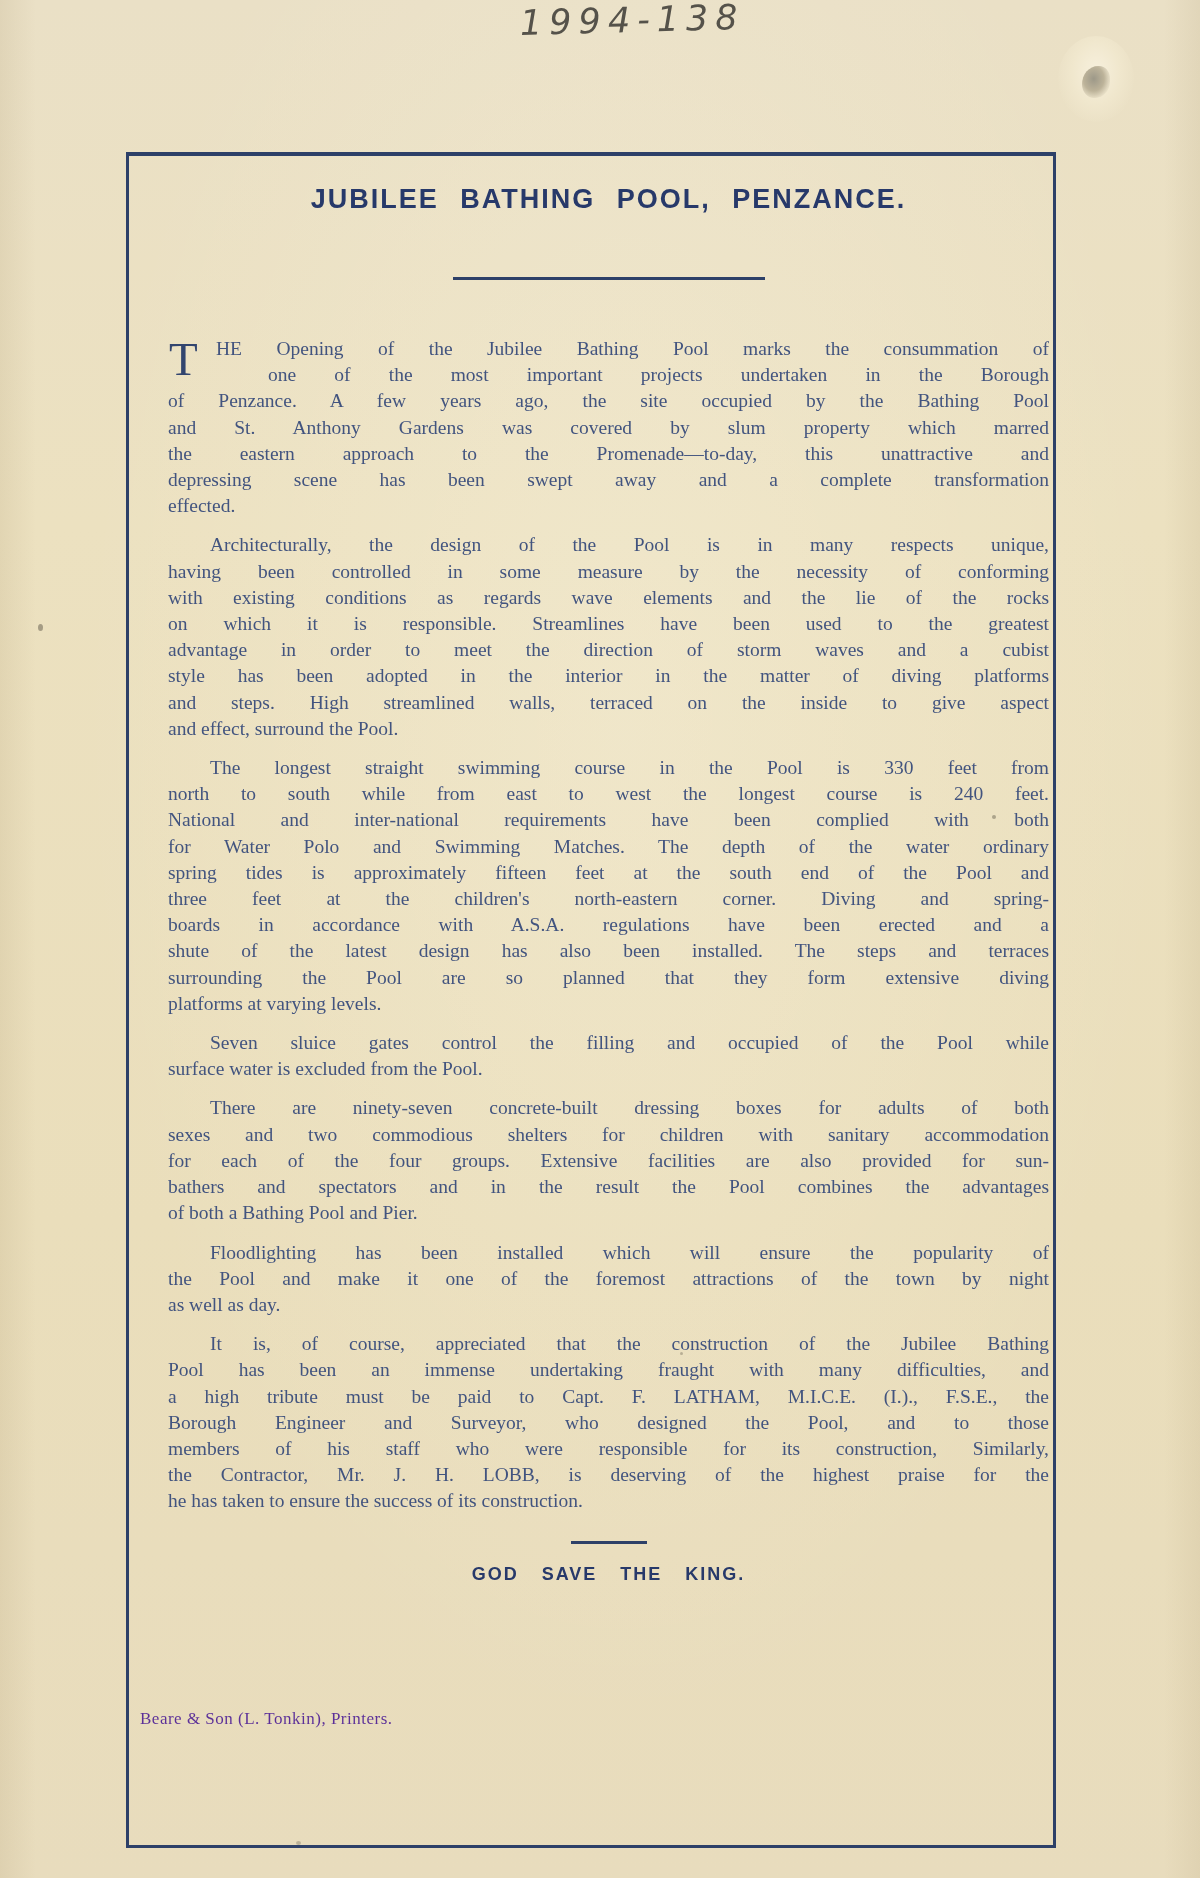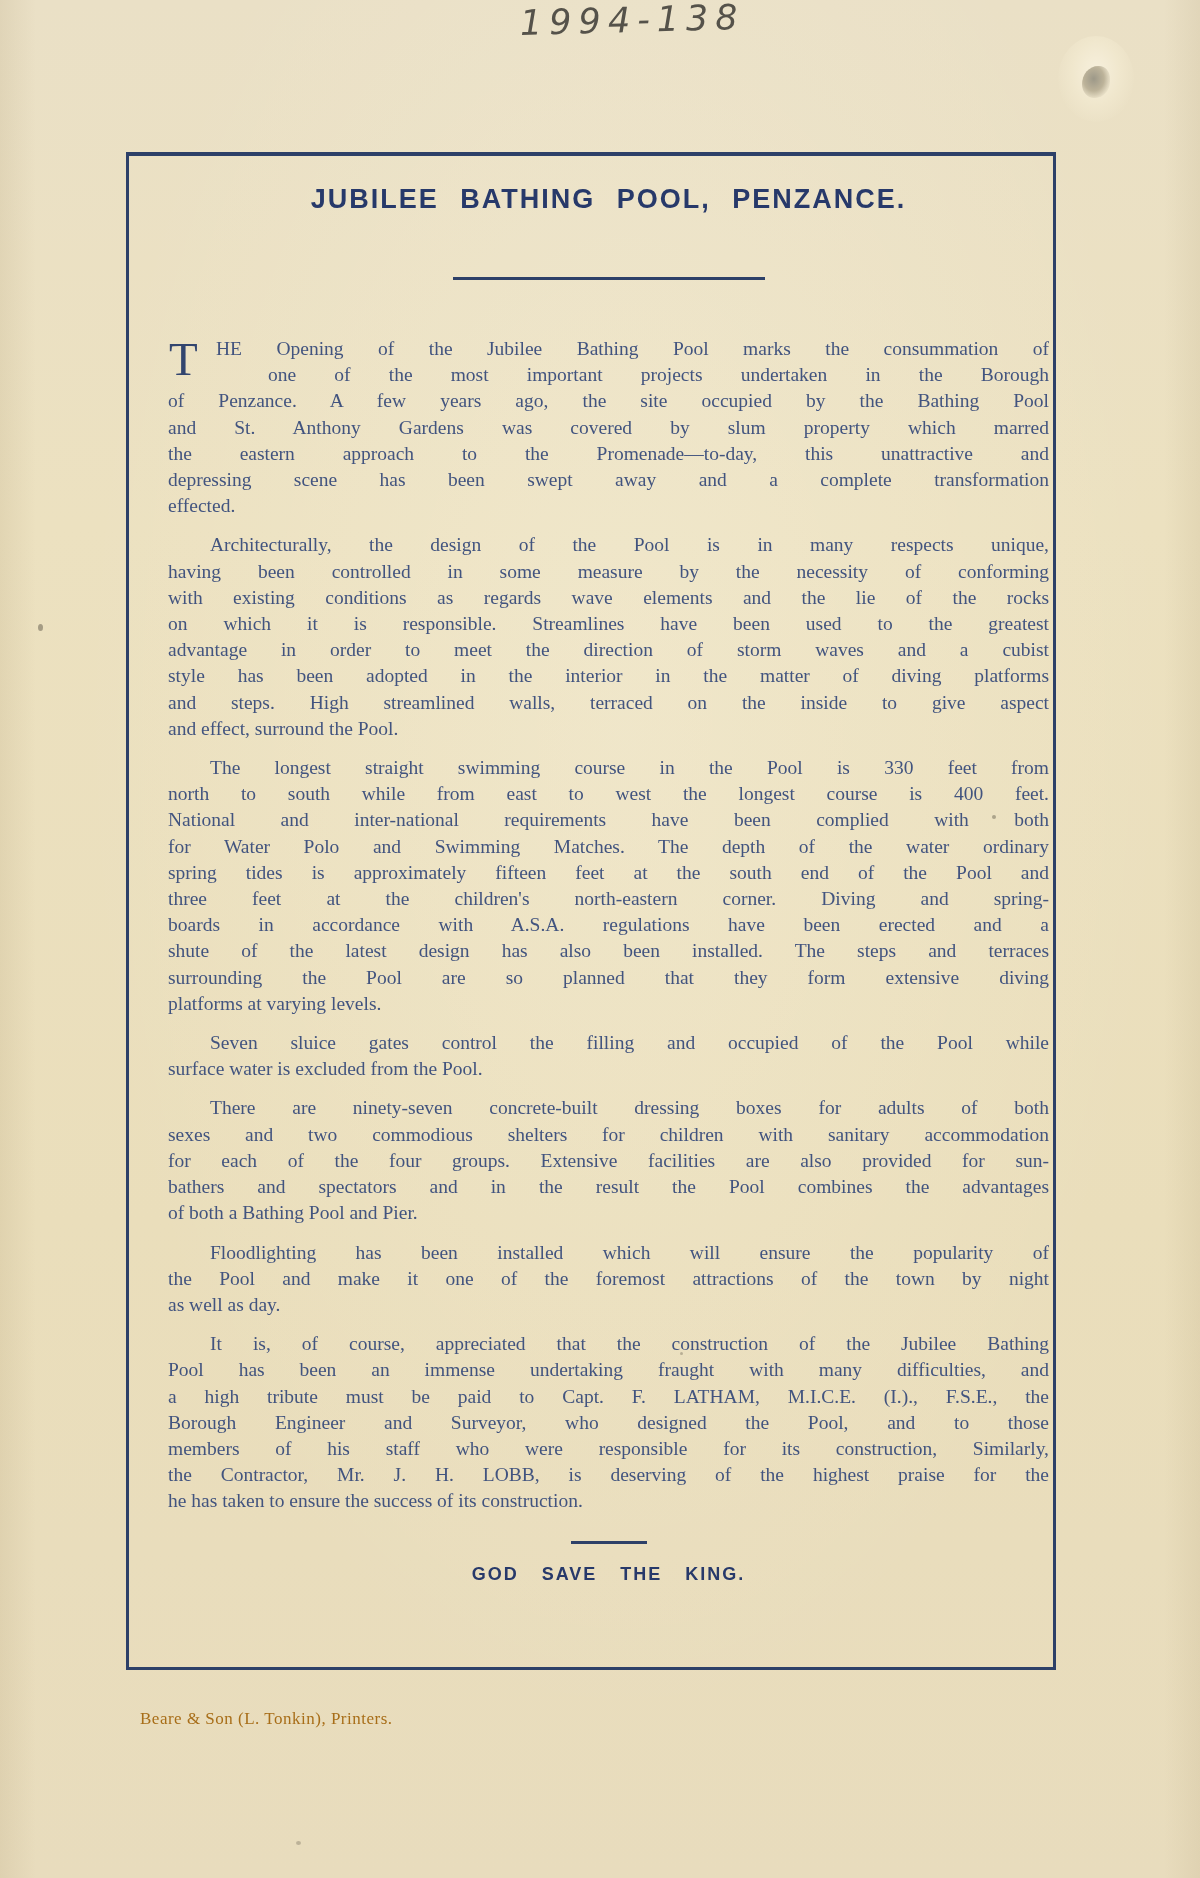--- a/index.html
+++ b/index.html
@@ -40,21 +40,21 @@
 
   .speck { position: absolute; background: #6b6554; border-radius: 50%; }
   .speck.s1 { left: 38px;  top: 624px;  width: 5px; height: 7px; opacity: .55; }
   .speck.s2 { left: 992px; top: 815px;  width: 4px; height: 4px; opacity: .5; }
   .speck.s3 { left: 296px; top: 1841px; width: 5px; height: 4px; opacity: .35; }
   .speck.s4 { left: 680px; top: 1352px; width: 3px; height: 3px; opacity: .4; }
 
   
   .frame {
     position: absolute; left: 126px; top: 152px;
-    width: 930px; height: 1518px;
+    width: 930px; height: 1696px;
     border: 3px solid #2d4068;
     border-top-width: 4px;
     box-sizing: border-box;
     padding: 0 4px 0 39px;
   }
 
   .doc-title {
     margin-top: 28px;
     text-align: center;
     font-family: "Liberation Sans", sans-serif;
@@ -101,21 +101,21 @@
     font-weight: bold;
     font-size: 18px;
     letter-spacing: 2px;
     word-spacing: 16px;
     color: #27396a;
   }
 
   .printer-credit {
     position: absolute; left: 140px; top: 1709px;
     font-size: 17px;
-    color: #a16207;
+    color: #4c1d95;
     opacity: .9;
     letter-spacing: .5px;
   }
 </style>
 </head>
 <body>
 
 <div class="handwriting">1994-138</div>
 
 <div class="artifact"></div>
@@ -144,21 +144,21 @@
         <div class="line">having been controlled in some measure by the necessity of conforming</div>
         <div class="line">with existing conditions as regards wave elements and the lie of the rocks</div>
         <div class="line">on which it is responsible. Streamlines have been used to the greatest</div>
         <div class="line">advantage in order to meet the direction of storm waves and a cubist</div>
         <div class="line">style has been adopted in the interior in the matter of diving platforms</div>
         <div class="line">and steps. High streamlined walls, terraced on the inside to give aspect</div>
         <div class="line last">and effect, surround the Pool.</div>
       </div>
       <div class="para">
         <div class="line indent">The longest straight swimming course in the Pool is 330 feet from</div>
-        <div class="line">north to south while from east to west the longest course is 400 feet.</div>
+        <div class="line">north to south while from east to west the longest course is 240 feet.</div>
         <div class="line">National and inter-national requirements have been complied with both</div>
         <div class="line">for Water Polo and Swimming Matches. The depth of the water ordinary</div>
         <div class="line">spring tides is approximately fifteen feet at the south end of the Pool and</div>
         <div class="line">three feet at the children's north-eastern corner. Diving and spring-</div>
         <div class="line">boards in accordance with A.S.A. regulations have been erected and a</div>
         <div class="line">shute of the latest design has also been installed. The steps and terraces</div>
         <div class="line">surrounding the Pool are so planned that they form extensive diving</div>
         <div class="line last">platforms at varying levels.</div>
       </div>
       <div class="para">

